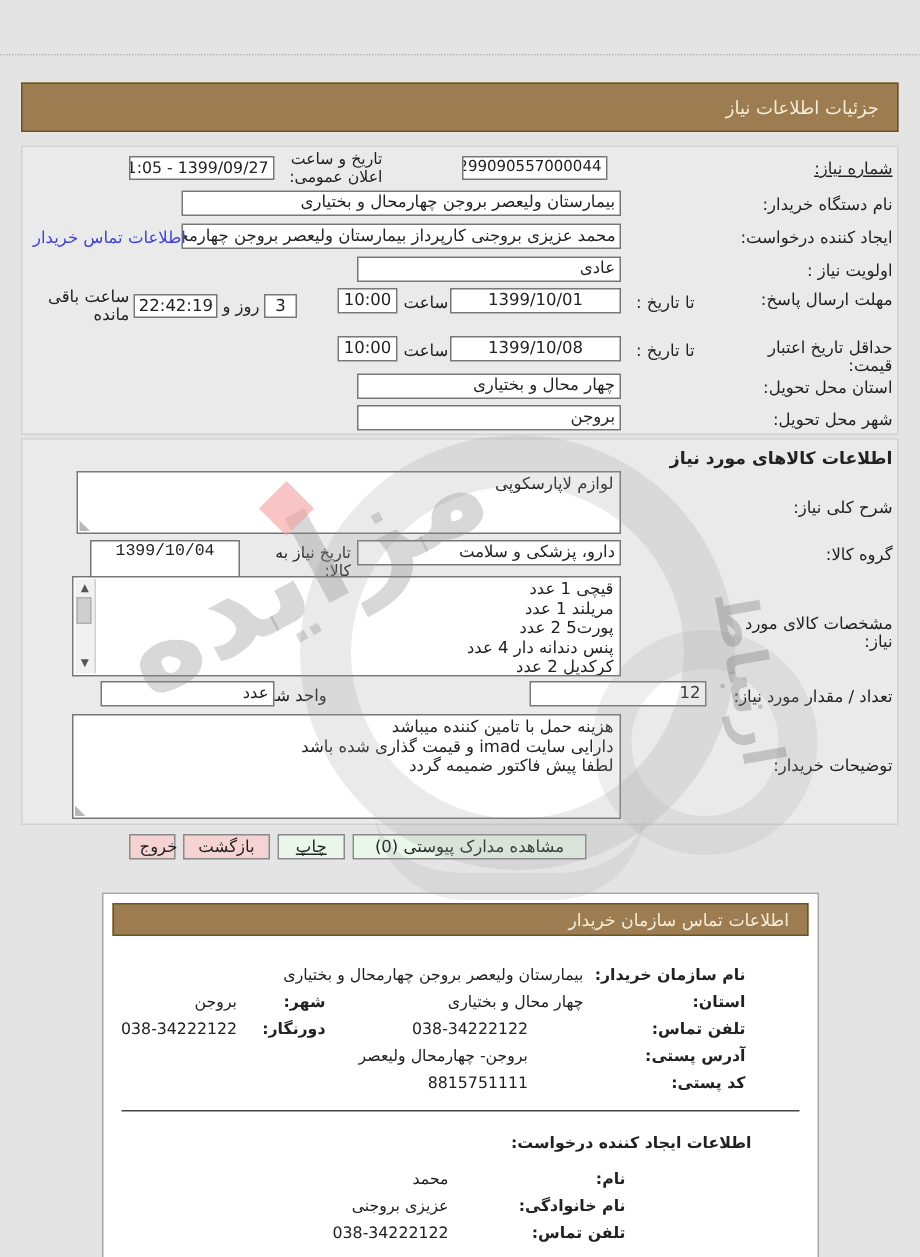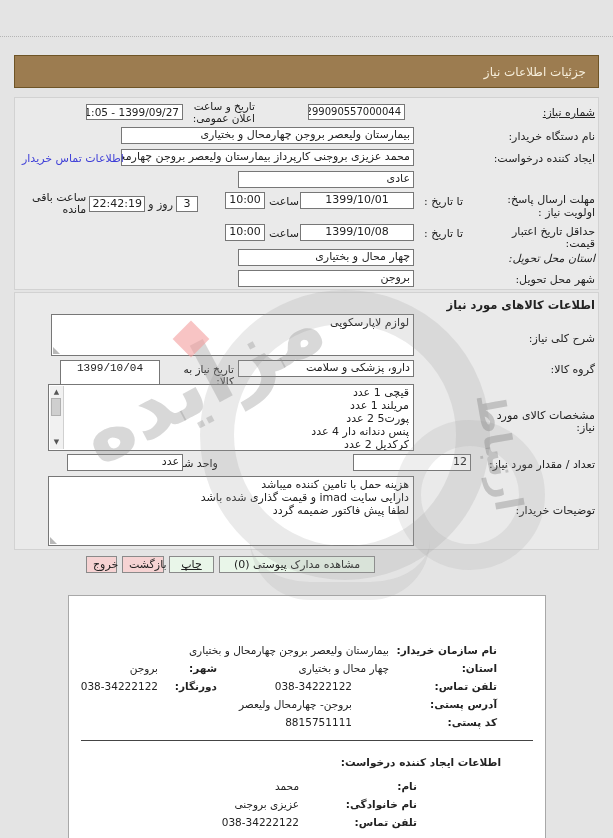--- a/index.html
+++ b/index.html
@@ -118,42 +118,42 @@
 <div class="lbl" style="left:185px; top:100px; width:70px; font-size:10.5px;">تاریخ و ساعت اعلان عمومی:</div>
 <div class="tbox center" style="left:86px; top:104px; width:97px; height:16px; font-size:10.5px;">1399/09/27 - 11:05</div>
 
 <div class="lbl lbl-col" style="top:131px;">نام دستگاه خریدار:</div>
 <div class="tbox" style="left:121px; top:127px; width:293px; height:17px;">بیمارستان ولیعصر بروجن چهارمحال و بختیاری</div>
 
 <div class="lbl lbl-col" style="top:153px;">ایجاد کننده درخواست:</div>
 <div class="tbox" style="left:121px; top:149px; width:293px; height:17px;">محمد عزیزی بروجنی کارپرداز بیمارستان ولیعصر بروجن چهارمحال و بختیاری</div>
 <div class="abs link" style="left:22px; top:152px;">اطلاعات تماس خریدار</div>
 
-<div class="lbl lbl-col" style="top:175px;margin-top:32px;">اولویت نیاز :</div>
+<div class="lbl lbl-col" style="top:175px;">اولویت نیاز :</div>
 <div class="tbox" style="left:238px; top:171px; width:176px; height:17px;">عادی</div>
 
 <div class="lbl lbl-col" style="top:194px;">مهلت ارسال پاسخ:</div>
 <div class="lbl" style="left:418px; top:196px; width:45px;">تا تاریخ :</div>
 <div class="tbox center" style="left:300px; top:192px; width:114px; height:17px;">1399/10/01</div>
 <div class="lbl" style="left:269px; top:196px;">ساعت</div>
 <div class="tbox center" style="left:225px; top:192px; width:40px; height:17px;">10:00</div>
 <div class="countdown" style="left:8px; top:192px; width:190px;">
   <span class="smallbox" style="width:22px;">3</span>
   <span>روز و</span>
   <span class="smallbox yellowbox" style="width:56px;">22:42:19</span>
   <span style="width:60px; line-height:12px;">ساعت باقی مانده</span>
 </div>
 
 <div class="lbl lbl-col" style="top:226px;">حداقل تاریخ اعتبار قیمت:</div>
 <div class="lbl" style="left:418px; top:228px; width:45px;">تا تاریخ :</div>
 <div class="tbox center" style="left:300px; top:224px; width:114px; height:17px;">1399/10/08</div>
 <div class="lbl" style="left:269px; top:228px;">ساعت</div>
 <div class="tbox center" style="left:225px; top:224px; width:40px; height:17px;">10:00</div>
 
-<div class="lbl lbl-col" style="top:253px;font-style:italic;">استان محل تحویل:</div>
+<div class="lbl lbl-col" style="top:253px;">استان محل تحویل:</div>
 <div class="tbox" style="left:238px; top:249px; width:176px; height:17px;">چهار محال و بختیاری</div>
 
 <div class="lbl lbl-col" style="top:274px;">شهر محل تحویل:</div>
 <div class="tbox" style="left:238px; top:270px; width:176px; height:17px;">بروجن</div>
 
 <div class="panel" style="right:14px; left:14px; top:292px; height:258px;"></div>
 
 <div class="lbl bold" style="right:18px; top:299px; font-size:11.5px;">اطلاعات کالاهای مورد نیاز</div>
 
 <div class="lbl lbl-col" style="top:333px;">شرح کلی نیاز:</div>
@@ -189,27 +189,30 @@
 <div class="lbl lbl-col" style="top:505px;">توضیحات خریدار:</div>
 <div class="tarea" style="left:48px; top:476px; width:366px; height:70px;">
   <div>هزینه حمل با تامین کننده میباشد</div>
   <div>دارایی سایت imad و قیمت گذاری شده باشد</div>
   <div>لطفا پیش فاکتور ضمیمه گردد</div>
   <div class="grip"></div>
 </div>
 
 <div class="abs" style="left:86px; top:556px; width:410px; display:flex; flex-direction:row; direction:ltr; gap:5px;">
   <div class="btn pink" style="width:31px;">خروج</div>
-  <div class="btn pink" style="width:42px;">بازگشت</div>
+  <div class="btn pink" style="width:58px;">بازگشت</div>
   <div class="btn" style="width:45px;text-decoration:underline;">چاپ</div>
   <div class="btn" style="width:156px;">مشاهده مدارک پیوستی (0)</div>
 </div>
 
 <div class="contact-box" style="left:68px; top:595px; width:478px; height:260px;">
 
+  <div class="brown-bar" style="position:absolute; left:6px; right:6px; top:6px; height:22px; font-size:11.5px;">
+    <span>اطلاعات تماس سازمان خریدار</span>
+  </div>
 
   <div class="crow" style="top:48px; padding-right:48px;">
     <span class="clabel" style="width:100px;">نام سازمان خریدار:</span>
     <span class="cval" style="margin-right:8px;">بیمارستان ولیعصر بروجن چهارمحال و بختیاری</span>
   </div>
 
   <div class="crow" style="top:66px; padding-right:48px;">
     <span class="clabel" style="width:100px;">استان:</span>
     <span class="cval" style="width:180px; padding-right:8px;">چهار محال و بختیاری</span>
     <span class="clabel" style="width:45px;">شهر:</span>

